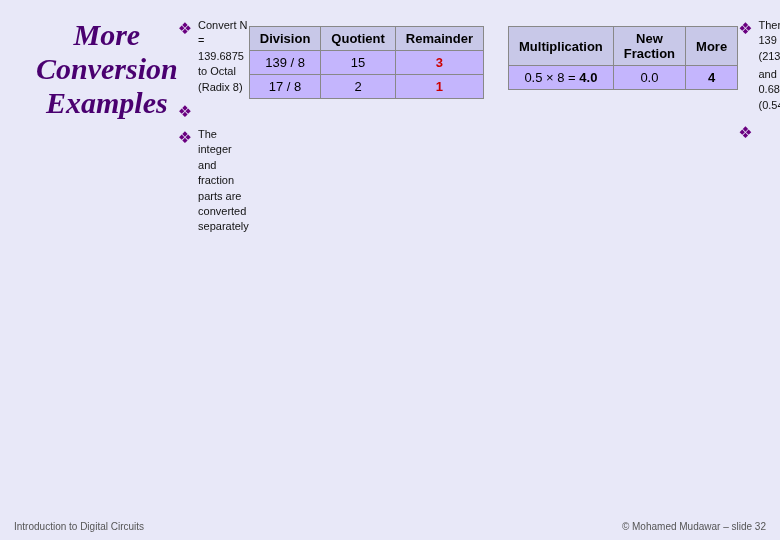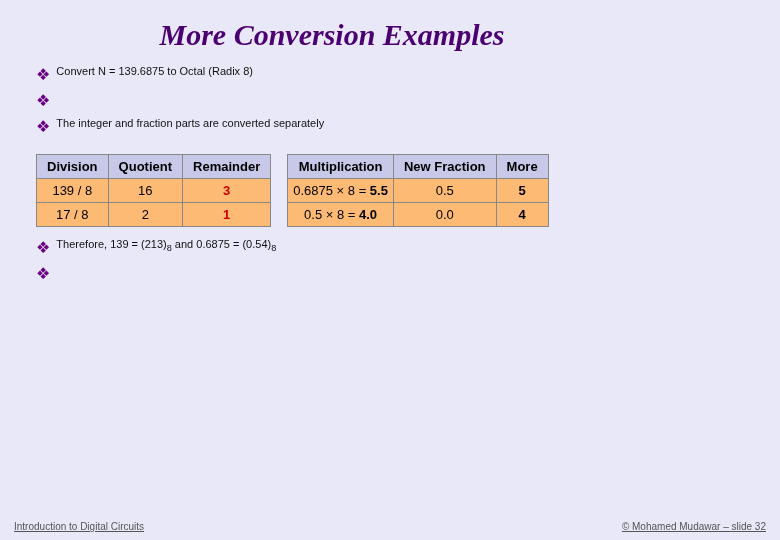--- a/index.html
+++ b/index.html
@@ -12,21 +12,20 @@
       overflow: hidden;
       position: relative;
     }
 
     .slide {
       width: 664px;
       height: 540px;
       background: #e8e8f8;
       padding: 18px 36px 12px 36px;
       display: flex;
-      flex-direction: column;
     }
 
     .title {
       text-align: center;
       font-size: 30px;
       font-weight: bold;
       color: #4a0070;
       font-family: 'Times New Roman', serif;
       margin-bottom: 12px;
       font-style: italic;
@@ -55,21 +54,21 @@
     }
 
     .bullet-text {
       font-size: 11px;
       line-height: 1.4;
     }
 
     .tables-row {
       display: flex;
       flex-direction: row;
-      gap: 16px;
+      gap: 24px;
       margin: 8px 0 10px 0;
       align-items: flex-start;
     }
 
     table {
       border-collapse: collapse;
       font-size: 13px;
     }
 
     th {
@@ -77,36 +76,35 @@
       border: 1px solid #888;
       padding: 4px 10px;
       font-weight: bold;
       text-align: center;
     }
 
     td {
       border: 1px solid #888;
       padding: 4px 5px;
       text-align: center;
-      background: #fdba74;
+      background: #c4b5fd;
     }
 
     .red { color: #cc0000; font-weight: bold; }
 
     .footer {
       position: absolute;
       bottom: 8px;
       left: 0;
       right: 0;
       display: flex;
       justify-content: space-between;
       padding: 0 14px;
       font-size: 10px;
       color: #555;
-      text-decoration: underline;
     }
   </style>
 </head>
 <body>
 
 <div class="slide">
 
   <div class="title">More Conversion Examples</div>
 
   <div class="bullet-section">
@@ -129,45 +127,40 @@
       <thead>
         <tr>
           <th>Division</th>
           <th>Quotient</th>
           <th>Remainder</th>
         </tr>
       </thead>
       <tbody>
         <tr>
           <td>139 / 8</td>
-          <td>16</td>
+          <td>15</td>
           <td class="red">3</td>
         </tr>
         <tr>
           <td>17 / 8</td>
           <td>2</td>
           <td class="red">1</td>
         </tr>
       </tbody>
     </table>
 
     <table>
       <thead>
         <tr>
           <th>Multiplication</th>
           <th>New Fraction</th>
           <th>More</th>
         </tr>
       </thead>
       <tbody>
-        <tr>
-          <td>0.6875 × 8 = <strong>5.5</strong></td>
-          <td>0.5</td>
-          <td><strong>5</strong></td>
-        </tr>
         <tr>
           <td>0.5 × 8 = <strong>4.0</strong></td>
           <td>0.0</td>
           <td><strong>4</strong></td>
         </tr>
       </tbody>
     </table>
   </div>
 
   <div class="bullet-section">

